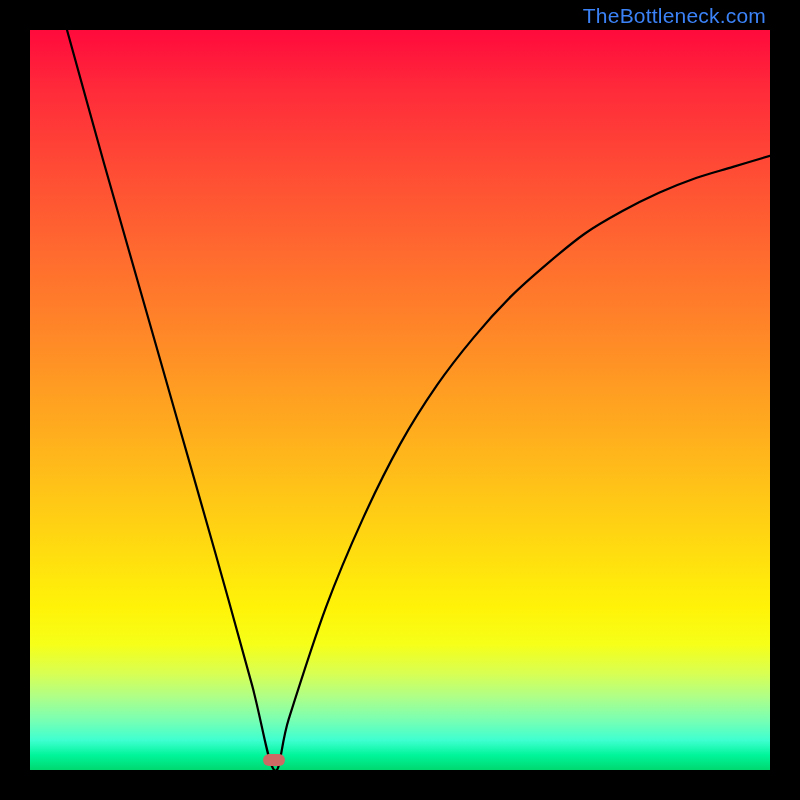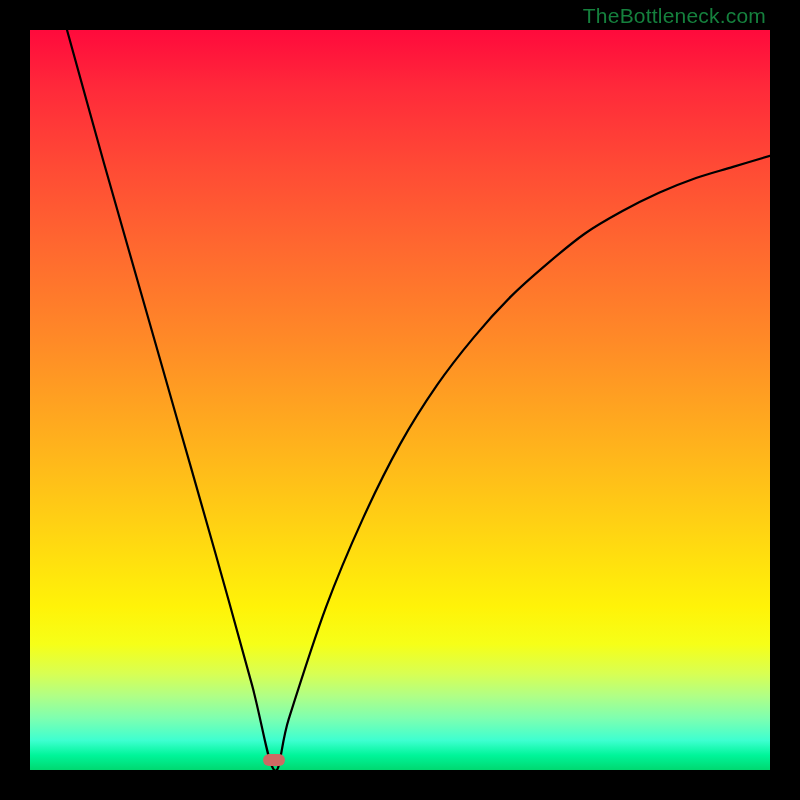--- a/index.html
+++ b/index.html
@@ -40,21 +40,21 @@
       #7effb0 93%,
       #3effd0 96%,
       #00f59a 98%,
       #00d870 100%
     );
   }
   .attribution {
     position: absolute;
     top: 4px;
     right: 34px;
-    color: #15803d;
+    color: #3b82f6;
     font-size: 21px;
     font-weight: 500;
     letter-spacing: 0.2px;
   }
   svg.curve {
     position: absolute;
     top: 0;
     left: 0;
     width: 740px;
     height: 740px;

